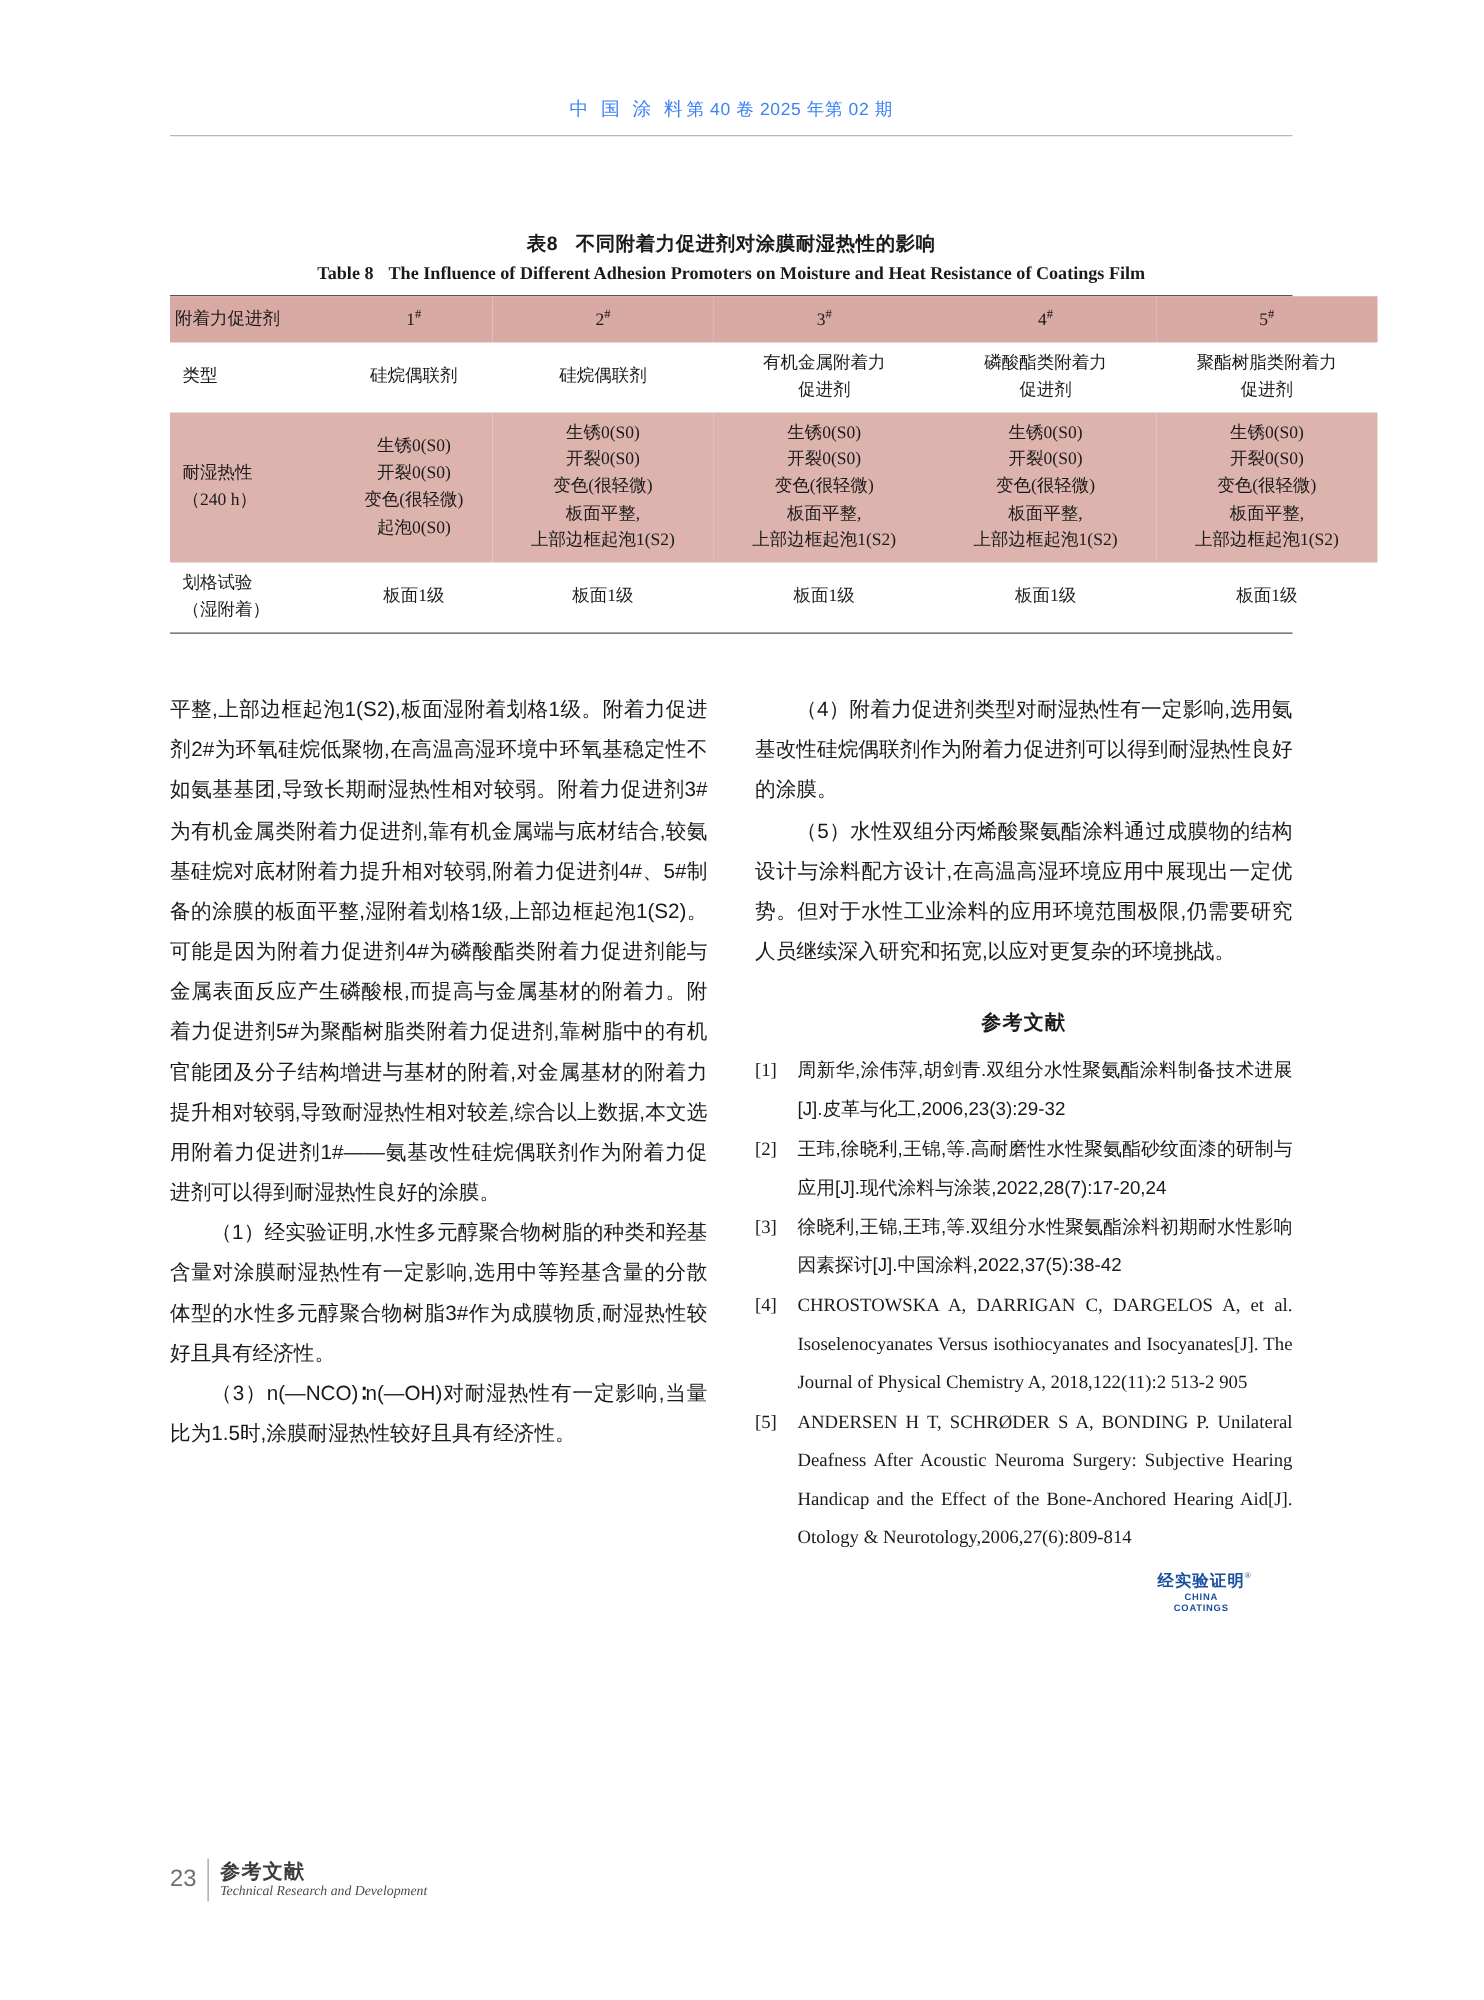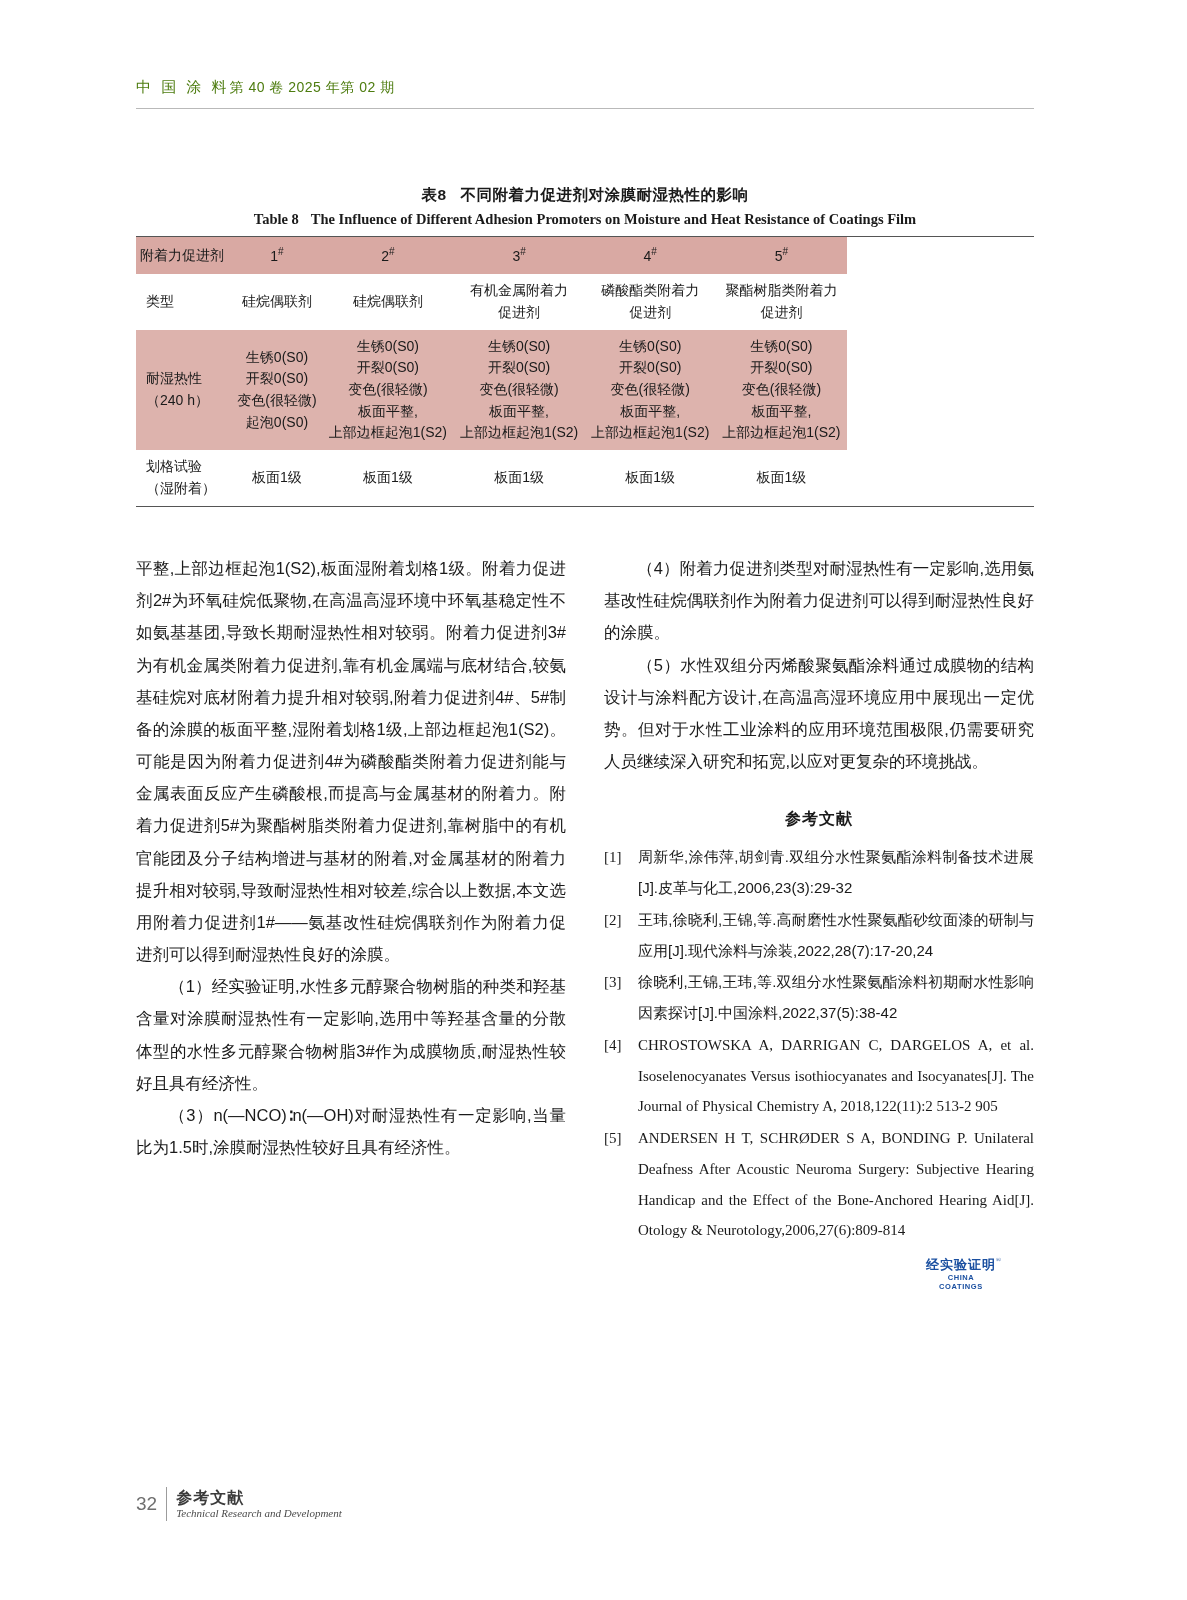--- a/index.html
+++ b/index.html
@@ -22,24 +22,24 @@
     height: 1600px;
     background: #fff;
   }
   
   .header {
     position: absolute;
     left: 136px;
     top: 78px;
     width: 898px;
     display: flex;
-    justify-content: flex-start;
+    justify-content: center;
     align-items: flex-end;
     font-size: 15px;
-    color: #4d7c0f;
+    color: #3b82f6;
     letter-spacing: 1px;
   }
   .header .left {
     font-family: "Liberation Sans", sans-serif;
     letter-spacing: 3px;
     font-size: 15px;
   }
   .header .right {
     font-family: "Liberation Sans", sans-serif;
     font-size: 14px;
@@ -72,23 +72,23 @@
   .tbl-title-en {
     text-align: center;
     font-family: "Liberation Serif", serif;
     font-weight: bold;
     font-size: 14.5px;
     margin-bottom: 8px;
   }
   .tbl-title-en .tnum { margin-right: 12px; }
   table.data {
     border-collapse: collapse;
-    width: 711px;
+    width: 966px;
     font-size: 14px;
-    font-family: Liberation Sans, sans-serif;
+    font-family: Liberation Serif, serif;
     padding-left: 47px;
   }
   table.data td {
     text-align: center;
     vertical-align: middle;
     padding: 6px 4px;
     line-height: 1.55;
   }
   table.data tr.head td {
     background: #d9a9a3;
@@ -319,21 +319,21 @@
       </div>
   </div>
 
   <div class="logo">
     <span class="tm">®</span>
     <div class="cn">经实验证明</div>
     <div class="en">CHINA COATINGS</div>
   </div>
 
   <div class="footer">
-    <div class="pgnum">32</div>
+    <div class="pgnum">23</div>
     <div class="bar"></div>
     <div>
       <div class="ftxt-cn">参考文献</div>
       <div class="ftxt-en">Technical Research and Development</div>
     </div>
   </div>
 
 </div>
 
 </body></html>

